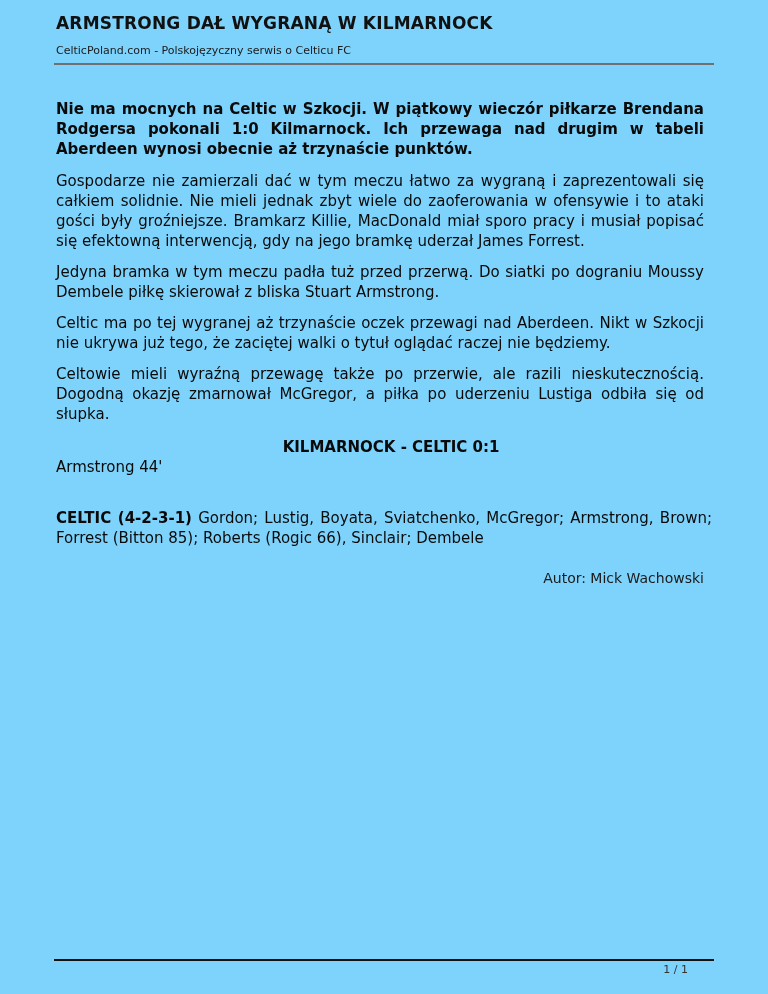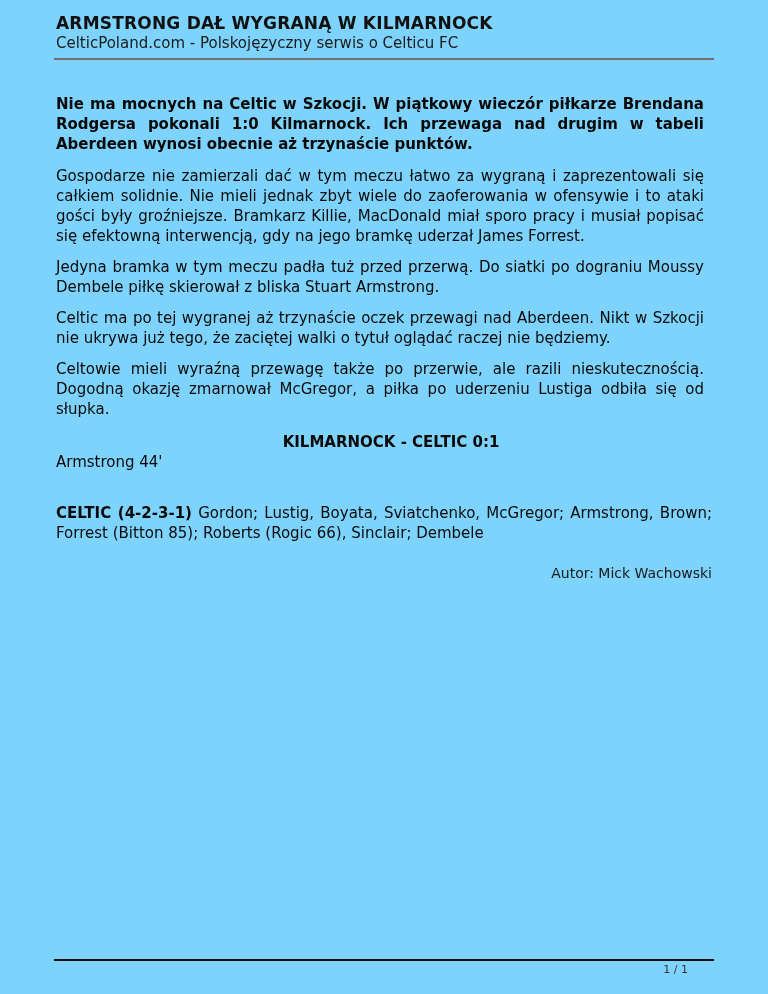--- a/index.html
+++ b/index.html
@@ -25,23 +25,23 @@
   }
   
   .doc-header .title {
     font-size: 17px;
     font-weight: bold;
     line-height: 1.25;
     letter-spacing: 0.2px;
     color: #111111;
   }
   .doc-header .subtitle {
-    font-size: 15px;
+    font-size: 11px;
     line-height: 1.2;
-    margin-top: 0;
+    margin-top: 10px;
     color: #1a1a1a;
   }
   .header-rule {
     height: 0;
     border-top: 2px solid #707070;
     margin: 6px -2px 0 -2px;
   }
   
   .article {
     margin-top: 34px;
@@ -66,21 +66,21 @@
     margin: 0;
     text-align: left;
   }
   p.lineup {
     margin: 31px 0 0 0;
   }
   .lineup .team-label {
     font-weight: bold;
   }
   p.author {
-    margin: 20px 0 0 0;
+    margin: 20px 8px 0 0;
     text-align: right;
     font-size: 14px;
     color: #1a1a1a;
   }
   
   .doc-footer {
     position: absolute;
     left: 54px;
     right: 54px;
     top: 959px;

